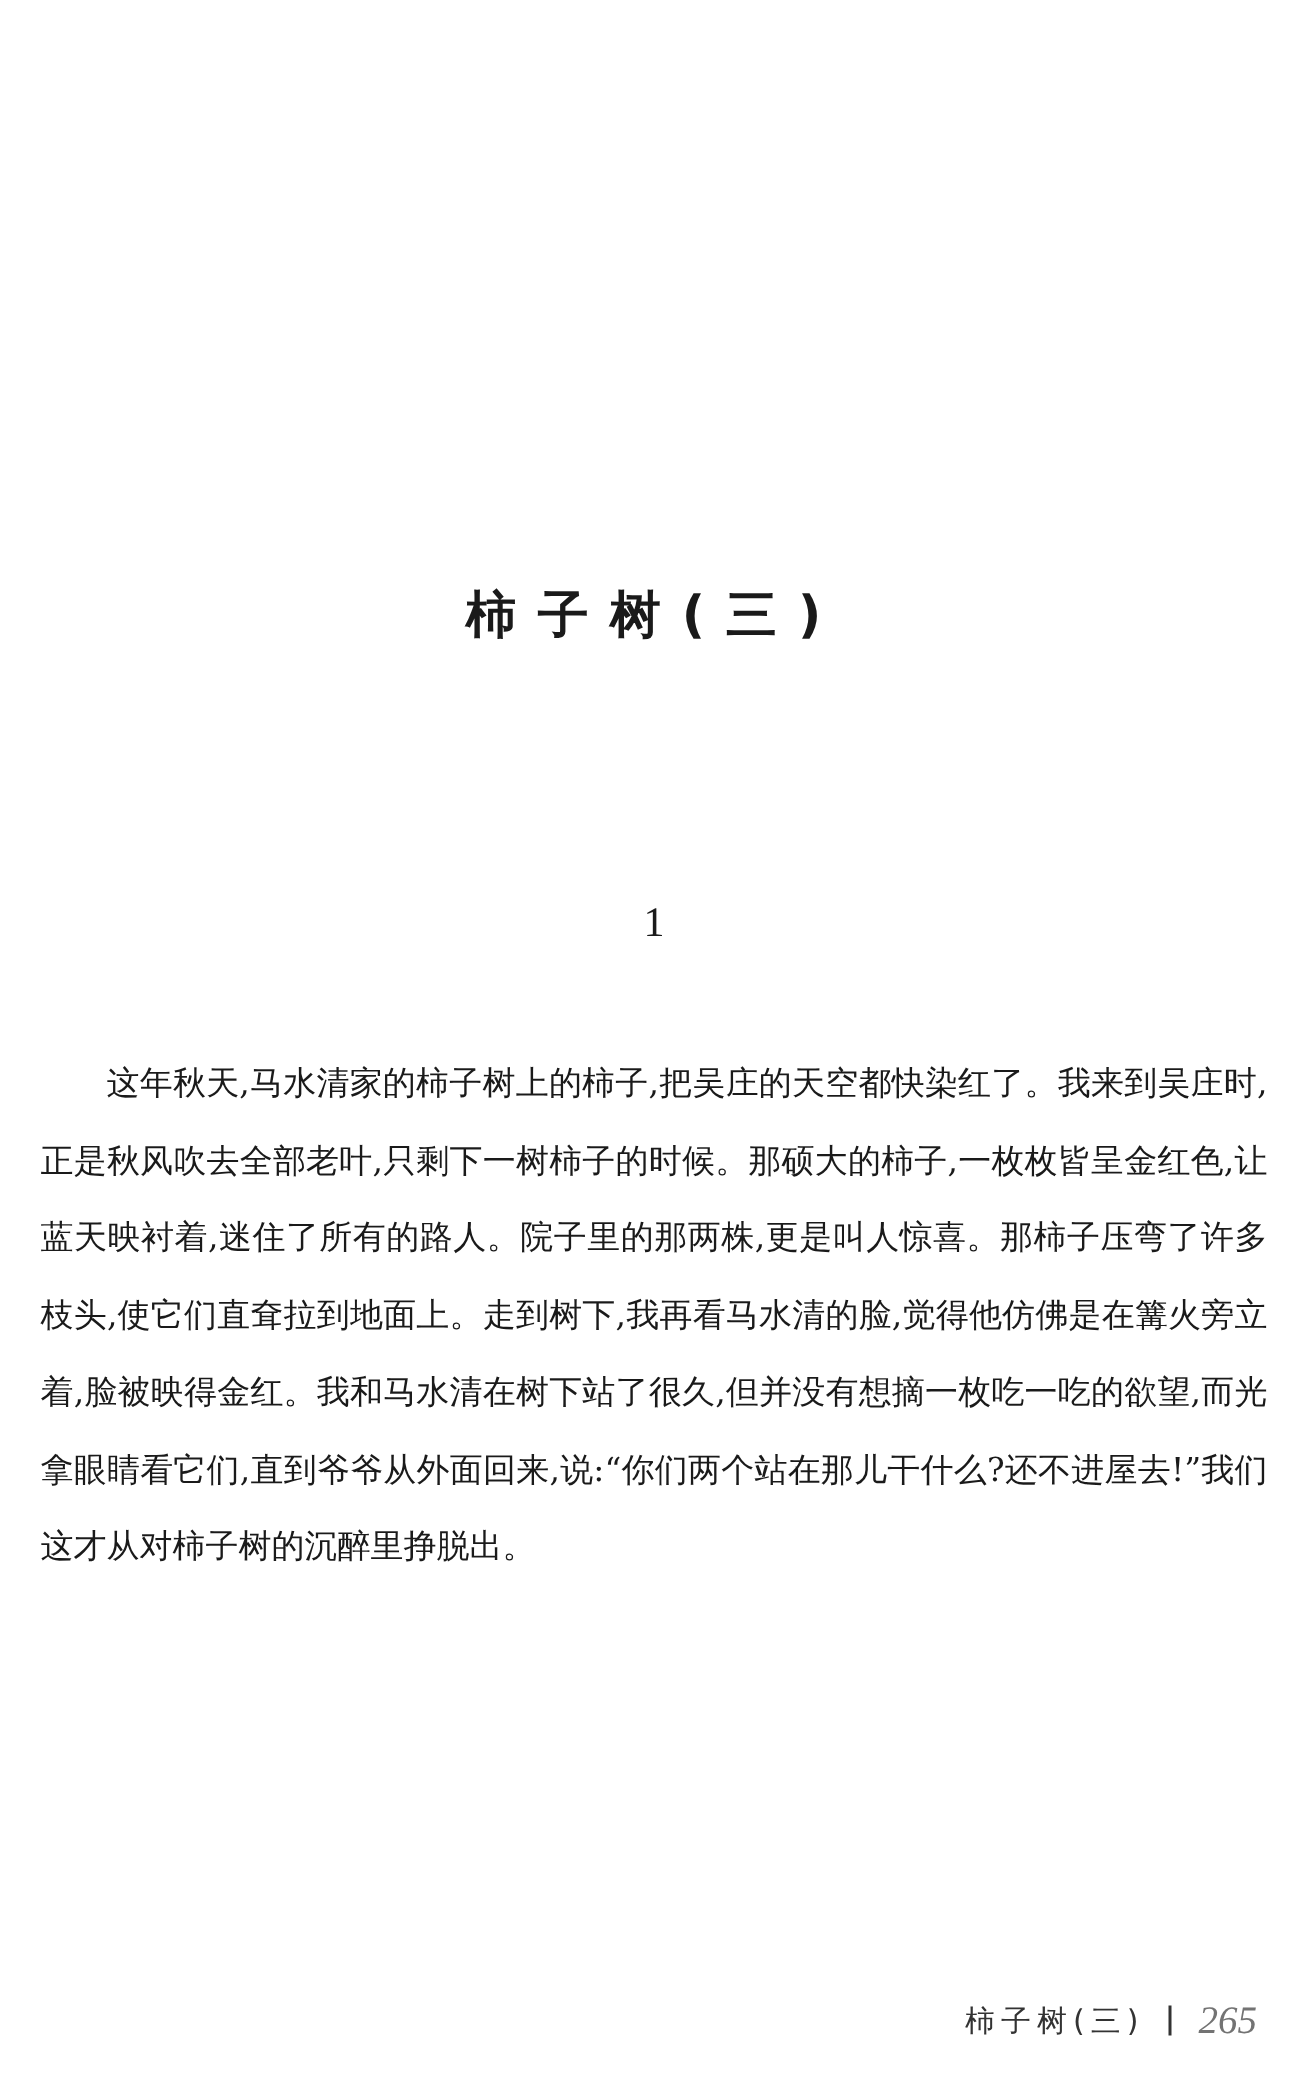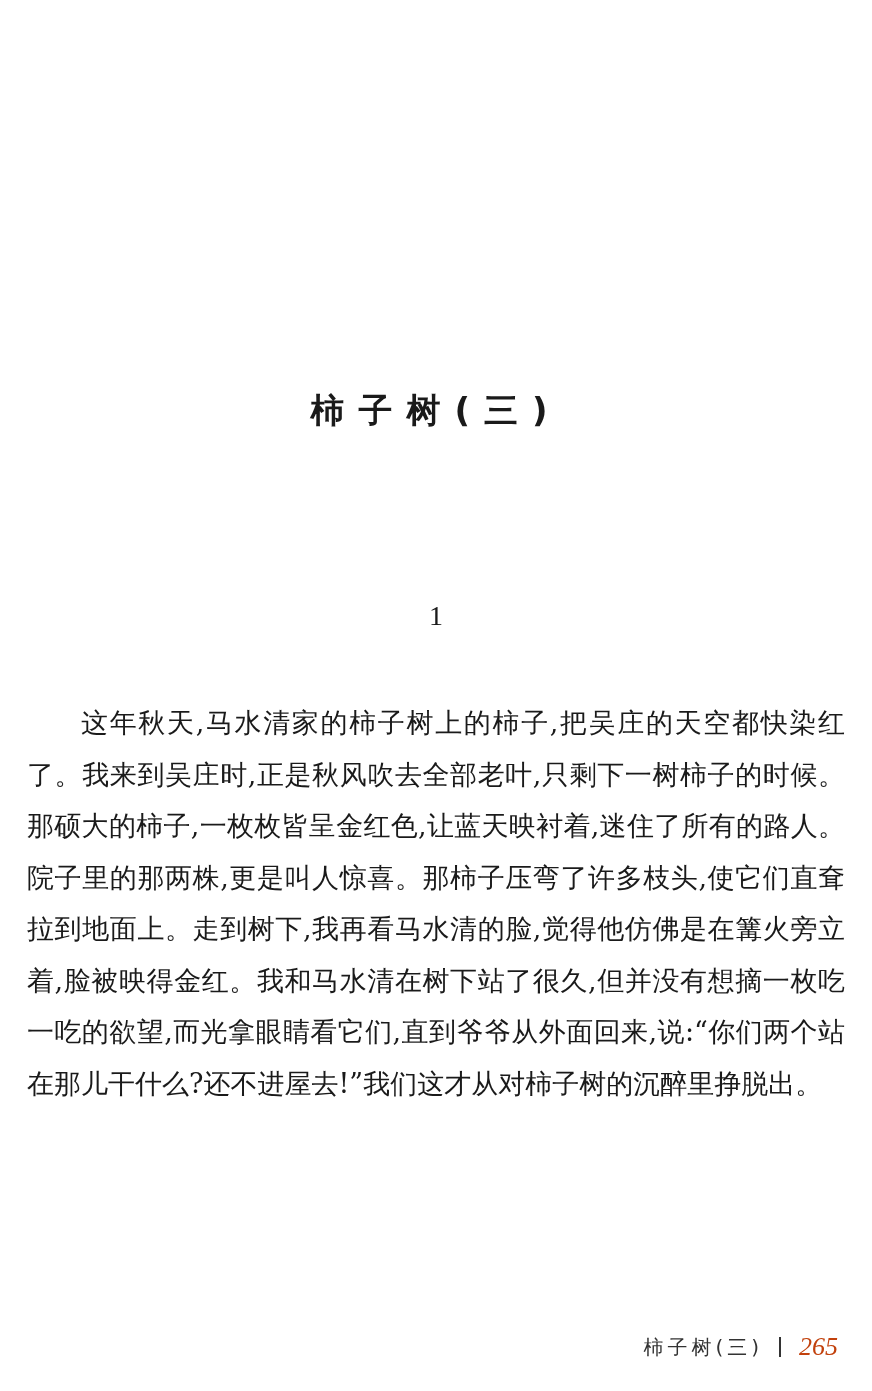--- a/index.html
+++ b/index.html
@@ -8,31 +8,31 @@
     position: absolute; top: 386px; left: 0; width: 872px; text-align: center;
     font-family: "DejaVu Sans", sans-serif; font-weight: bold; font-size: 34px;
     letter-spacing: 14px; line-height: 48px;
   }
   .section-number {
     position: absolute; top: 598px; left: 0; width: 872px; text-align: center;
     font-family: "Liberation Serif", serif; font-size: 28px; line-height: 36px;
   }
   .body-text {
     position: absolute; top: 697px; left: 27px; width: 818px;
-    font-family: "DejaVu Serif", serif; font-size: 27px; line-height: 51.5px;
+    font-family: "DejaVu Serif", serif; font-size: 22px; line-height: 51.5px;
     text-align: justify; text-justify: inter-character;
   }
   .body-text p { margin: 0; text-indent: 2em; }
   .footer {
     position: absolute; top: 1332px; right: 34px; display: flex; align-items: center;
     font-family: "DejaVu Sans", sans-serif; font-size: 20px; color: #333;
   }
   .footer .running-title { letter-spacing: 4px; }
   .footer .sep { display: inline-block; width: 2px; height: 20px; background: #333; margin: 0 18px 0 16px; }
-  .footer .page-num { font-family: "Liberation Serif", serif; font-style: italic; font-size: 26px; color: #c2410c; }
+  .footer .page-num { font-family: "Liberation Serif", serif; font-style: italic; font-size: 26px; color: #737373; }
 </style>
 </head>
 <body>
 
 <div class="chapter-title">柿子树(三)</div>
 
 <div class="section-number">1</div>
 
 <div class="body-text">
   <p>这年秋天,马水清家的柿子树上的柿子,把吴庄的天空都快染红了。我来到吴庄时,正是秋风吹去全部老叶,只剩下一树柿子的时候。那硕大的柿子,一枚枚皆呈金红色,让蓝天映衬着,迷住了所有的路人。院子里的那两株,更是叫人惊喜。那柿子压弯了许多枝头,使它们直耷拉到地面上。走到树下,我再看马水清的脸,觉得他仿佛是在篝火旁立着,脸被映得金红。我和马水清在树下站了很久,但并没有想摘一枚吃一吃的欲望,而光拿眼睛看它们,直到爷爷从外面回来,说:“你们两个站在那儿干什么?还不进屋去!”我们这才从对柿子树的沉醉里挣脱出。</p>

